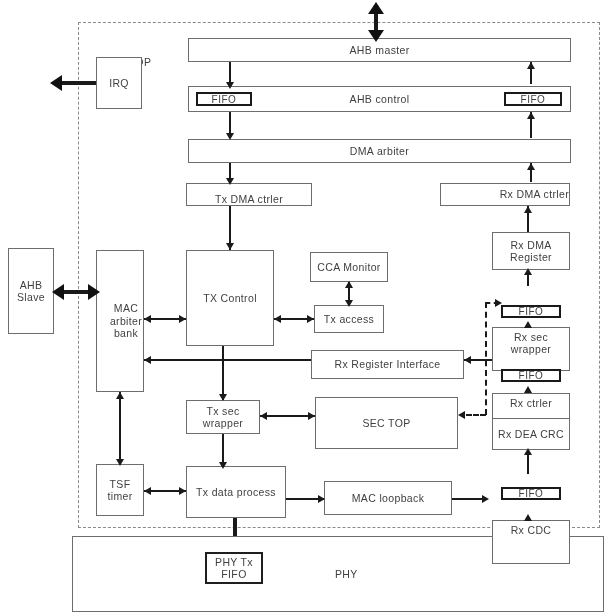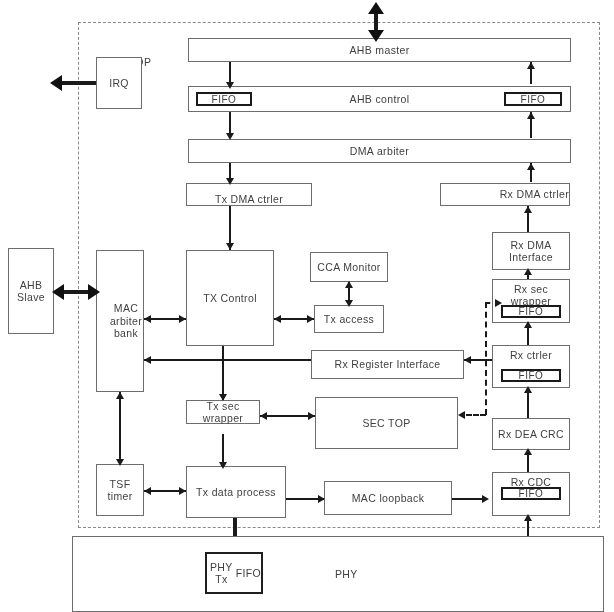--- a/index.html
+++ b/index.html
@@ -42,20 +42,21 @@
     color:#3f3f3f;
     z-index:3;
   }
   .blk.dark{border:1px solid #6d6d6d;}
   .blk.thick{border:2px solid #1f1f1f;}
 
   
   .blk.toplabel{
     display:block;
     padding-top:3px;
+    margin-top:48px;
   }
   .blk.toplabel > .lbl{
     display:block;
     width:100%;
     text-align:center;
     font-size:10.5px;
     line-height:1.15;
   }
 
   
@@ -250,21 +251,21 @@
 
   <div class="blk dark" style="left:311px;top:350px;width:153px;height:29px;">
     <span class="lbl">Rx Register Interface</span>
   </div>
 
   <div class="ln h" style="left:464px;top:359px;width:36px;"></div>
   <div class="ar left" style="left:464px;top:355.5px;"></div>
 
   <div class="ln v" style="left:222px;top:346px;height:0px;"></div>
 
-  <div class="blk dark" style="left:186px;top:400px;width:74px;height:24px;flex-direction:column;">
+  <div class="blk dark" style="left:186px;top:400px;width:74px;height:34px;flex-direction:column;">
     <span class="lbl">Tx sec</span>
     <span class="lbl">wrapper</span>
   </div>
 
   <div class="ln h" style="left:260px;top:415px;width:55px;"></div>
   <div class="ar left" style="left:260px;top:411.5px;"></div>
   <div class="ar right" style="left:308px;top:411.5px;"></div>
 
   <div class="ln v" style="left:222px;top:434px;height:34px;"></div>
   <div class="ar down" style="left:218.5px;top:462px;"></div>
@@ -274,21 +275,21 @@
   </div>
 
   <div class="dln h" style="left:466px;top:414px;width:20px;"></div>
   <div class="dln v" style="left:485px;top:302px;height:113px;"></div>
   <div class="dln h" style="left:485px;top:302px;width:14px;"></div>
   <div class="ar right" style="left:495px;top:298.5px;"></div>
   <div class="ar left" style="left:458px;top:410.5px;"></div>
 
   <div class="blk dark" style="left:492px;top:232px;width:78px;height:38px;flex-direction:column;">
     <span class="lbl">Rx DMA</span>
-    <span class="lbl">Interface</span>
+    <span class="lbl">Register</span>
   </div>
 
   <div class="ln v" style="left:527px;top:270px;height:16px;"></div>
   <div class="ar up" style="left:523.5px;top:268px;"></div>
 
   <div class="blk dark toplabel" style="left:492px;top:279px;width:78px;height:44px;">
     <span class="lbl">Rx sec</span>
     <span class="lbl">wrapper</span>
   </div>
   <div class="fifo" style="left:501px;top:305px;width:60px;height:13px;">
@@ -343,18 +344,18 @@
 
   <div class="ln thickv" style="left:233px;top:518px;height:36px;"></div>
 
   <div class="blk dark" style="left:324px;top:481px;width:128px;height:34px;">
     <span class="lbl">MAC loopback</span>
   </div>
 
   <div class="ln h" style="left:452px;top:498px;width:34px;"></div>
   <div class="ar right" style="left:482px;top:494.5px;"></div>
 
-  <div class="blk thick" style="left:205px;top:552px;width:58px;height:42px;flex-direction:row;">
+  <div class="blk thick" style="left:205px;top:552px;width:58px;height:32px;flex-direction:column;">
     <span class="lbl">PHY Tx</span>
     <span class="lbl">FIFO</span>
   </div>
 
 </div>
 
 </body></html>

